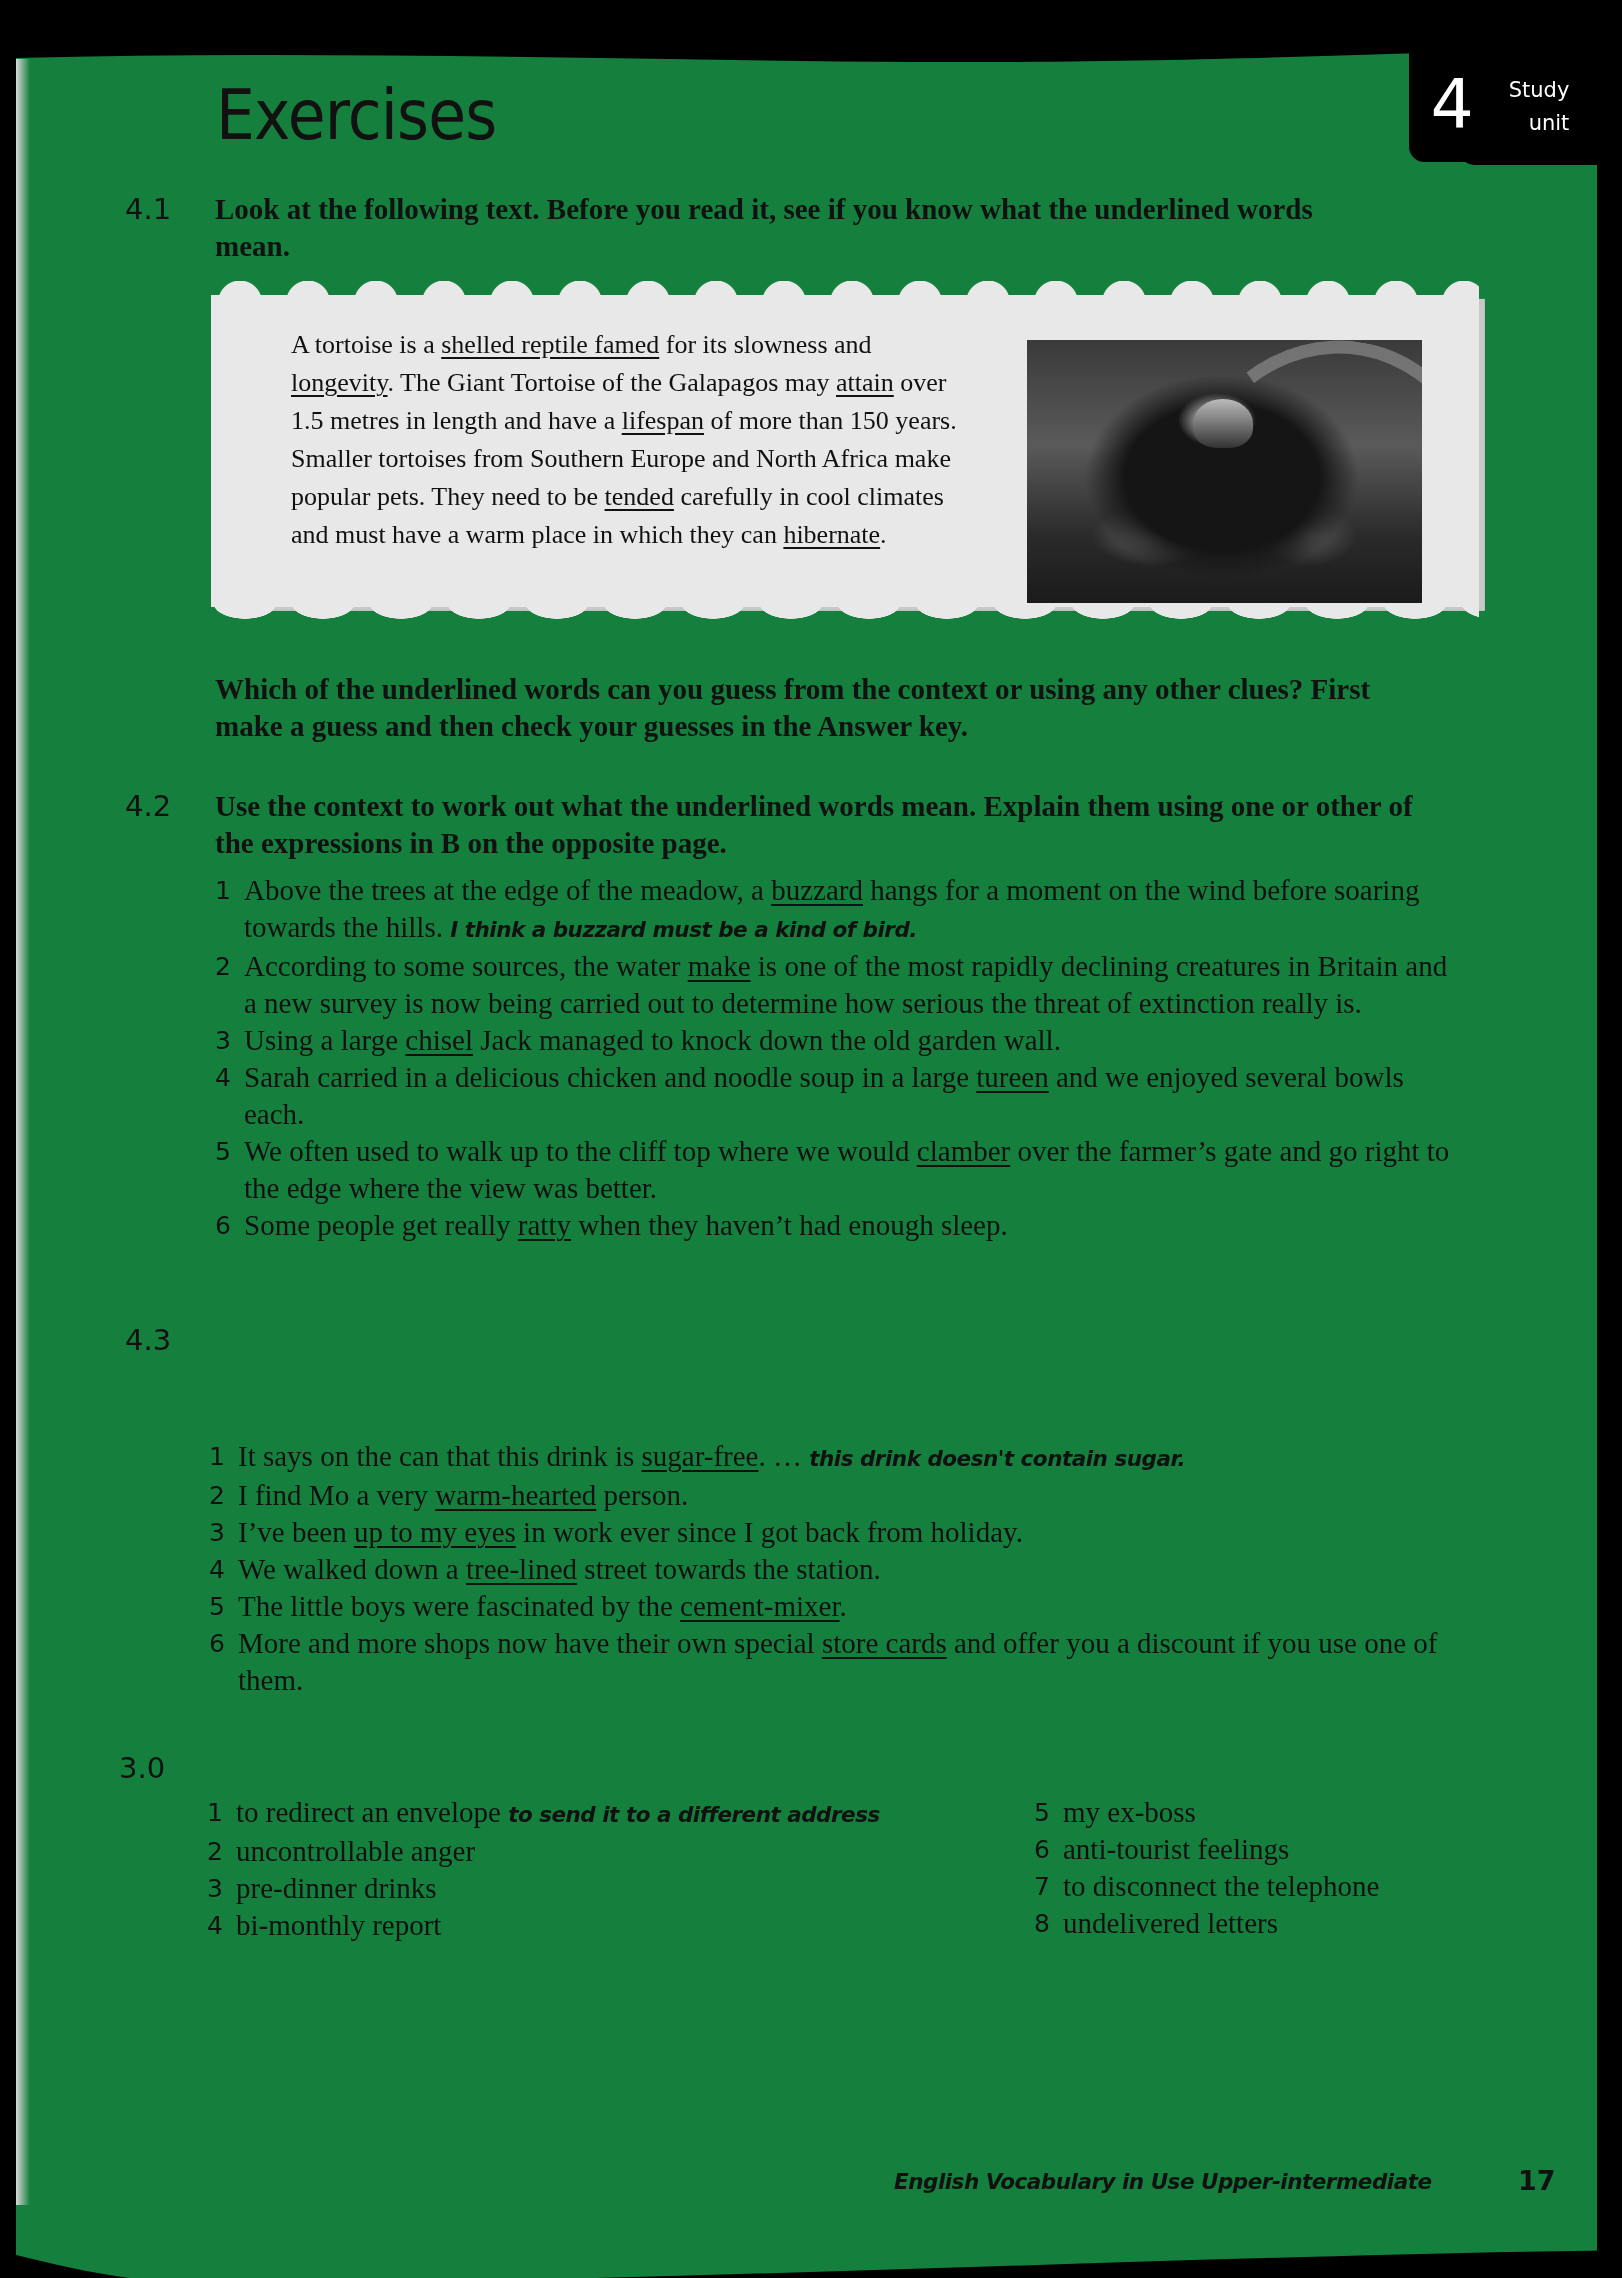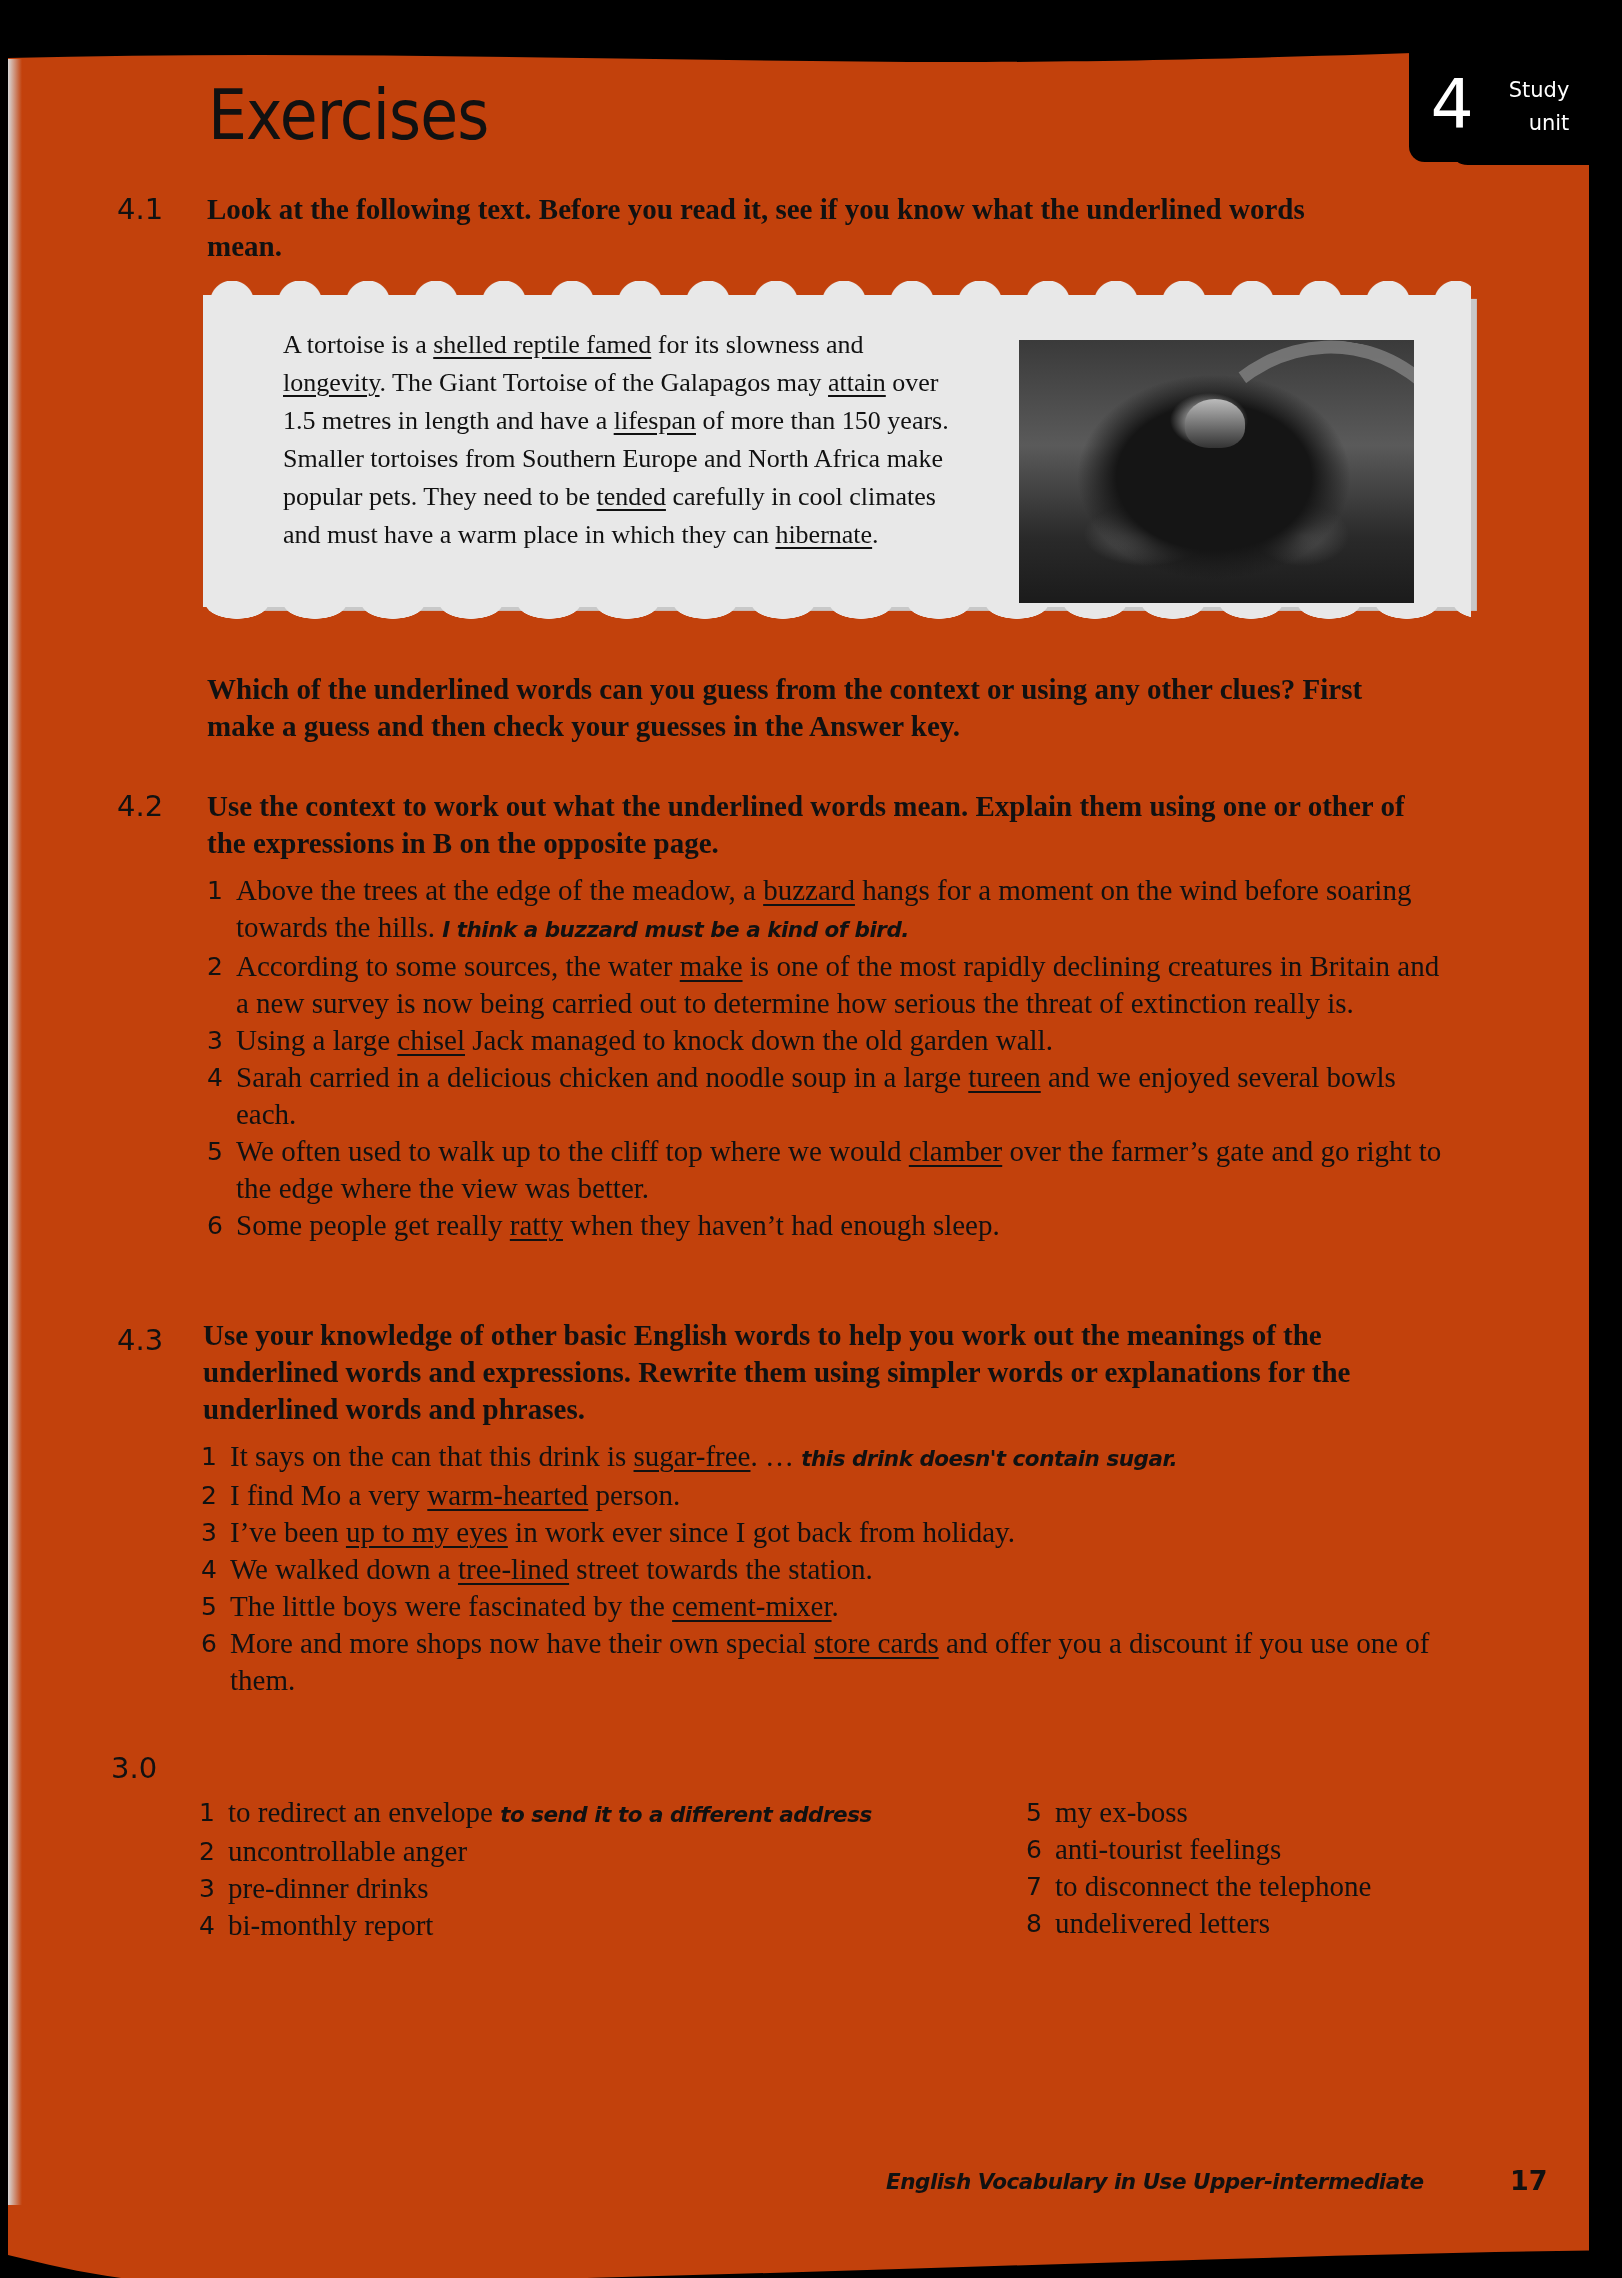--- a/index.html
+++ b/index.html
@@ -6,22 +6,22 @@
     body {
       width: 1623px; height: 2278px;
       background: #000;
       position: relative; overflow: hidden;
       font-family: "Liberation Serif", serif;
       color: #111;
     }
     
     .page {
       position: absolute;
-      left: 8px; top: 0; width: 1581px; height: 2278px;
-      background: #c2410c;
+      left: 16px; top: 0; width: 1581px; height: 2278px;
+      background: #15803d;
       clip-path: path('M0,58 C300,50 600,60 900,62 C1150,63 1320,55 1445,52 L1445,150 Q1445,165 1460,165 L1621,165 L1621,2250 C1200,2255 700,2280 200,2285 C120,2283 60,2270 0,2255 Z');
     }
     .page-shade-left {
       position: absolute; left: 0; top: 59px; width: 13.7px; height: 2146px;
       background: linear-gradient(to right, #d8d8d8, rgba(255,255,255,0));
     }
     .unit-tab {
       position: absolute; left: 1409px; top: 49px; width: 172px; height: 113px;
       background: #000; border-bottom-left-radius: 15.6px;
       color: #fff;
@@ -137,21 +137,20 @@
   <div class="list" style="top:872px;">
       <div class="item"><span class="n">1</span><span>Above the trees at the edge of the meadow, a </span><u>buzzard</u><span> hangs for a moment on the wind before soaring towards the hills. </span><span class="hand">I think a buzzard must be a kind of bird.</span></div>
       <div class="item"><span class="n">2</span><span>According to some sources, the water </span><u>make</u><span> is one of the most rapidly declining creatures in Britain and a new survey is now being carried out to determine how serious the threat of extinction really is.</span></div>
       <div class="item"><span class="n">3</span><span>Using a large </span><u>chisel</u><span> Jack managed to knock down the old garden wall.</span></div>
       <div class="item"><span class="n">4</span><span>Sarah carried in a delicious chicken and noodle soup in a large </span><u>tureen</u><span> and we enjoyed several bowls each.</span></div>
       <div class="item"><span class="n">5</span><span>We often used to walk up to the cliff top where we would </span><u>clamber</u><span> over the farmer’s gate and go right to the edge where the view was better.</span></div>
       <div class="item"><span class="n">6</span><span>Some people get really </span><u>ratty</u><span> when they haven’t had enough sleep.</span></div>
     </div>
 
   <div class="ex-num" style="top:1322px;">4.3</div>
-  <div class="instr" style="top:1317px; left:195px; width:1161px;">Use your knowledge of other basic English words to help you work out the meanings of the underlined words and expressions. Rewrite them using simpler words or explanations for the underlined words and phrases.</div>
   <div class="list" style="top:1438px; left:193px;">
       <div class="item"><span class="n">1</span><span>It says on the can that this drink is </span><u>sugar-free</u><span>. … </span><span class="hand">this drink doesn't contain sugar.</span></div>
       <div class="item"><span class="n">2</span><span>I find Mo a very </span><u>warm-hearted</u><span> person.</span></div>
       <div class="item"><span class="n">3</span><span>I’ve been </span><u>up to my eyes</u><span> in work ever since I got back from holiday.</span></div>
       <div class="item"><span class="n">4</span><span>We walked down a </span><u>tree-lined</u><span> street towards the station.</span></div>
       <div class="item"><span class="n">5</span><span>The little boys were fascinated by the </span><u>cement-mixer</u><span>.</span></div>
       <div class="item"><span class="n">6</span><span>More and more shops now have their own special </span><u>store cards</u><span> and offer you a discount if you use one of them.</span></div>
     </div>
 
   <div class="ex-num" style="top:1750px; left:103px;">3.0</div>

